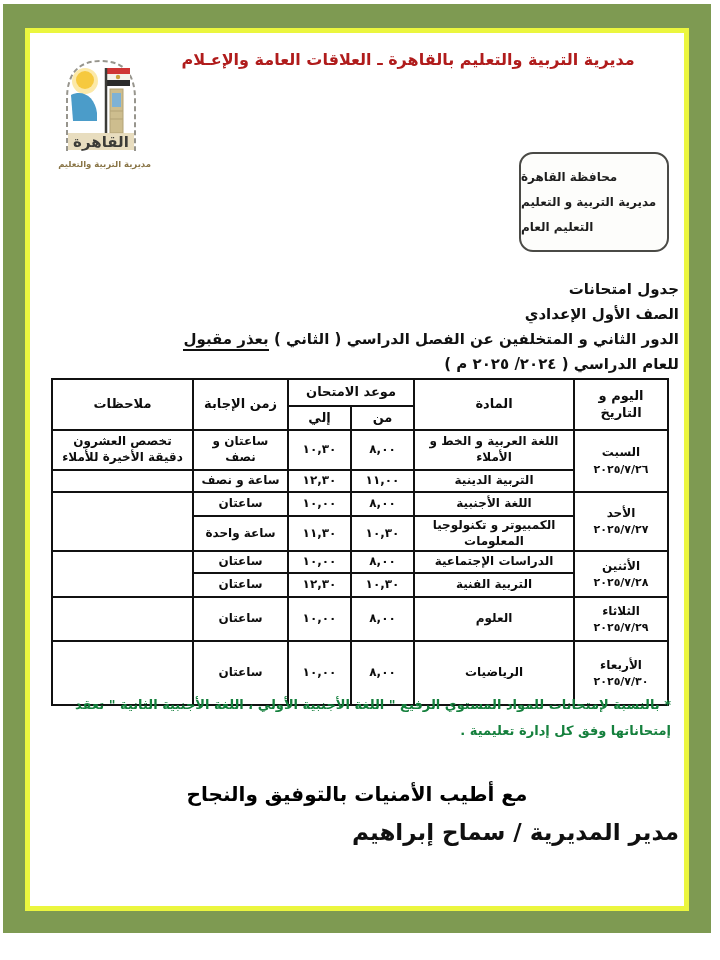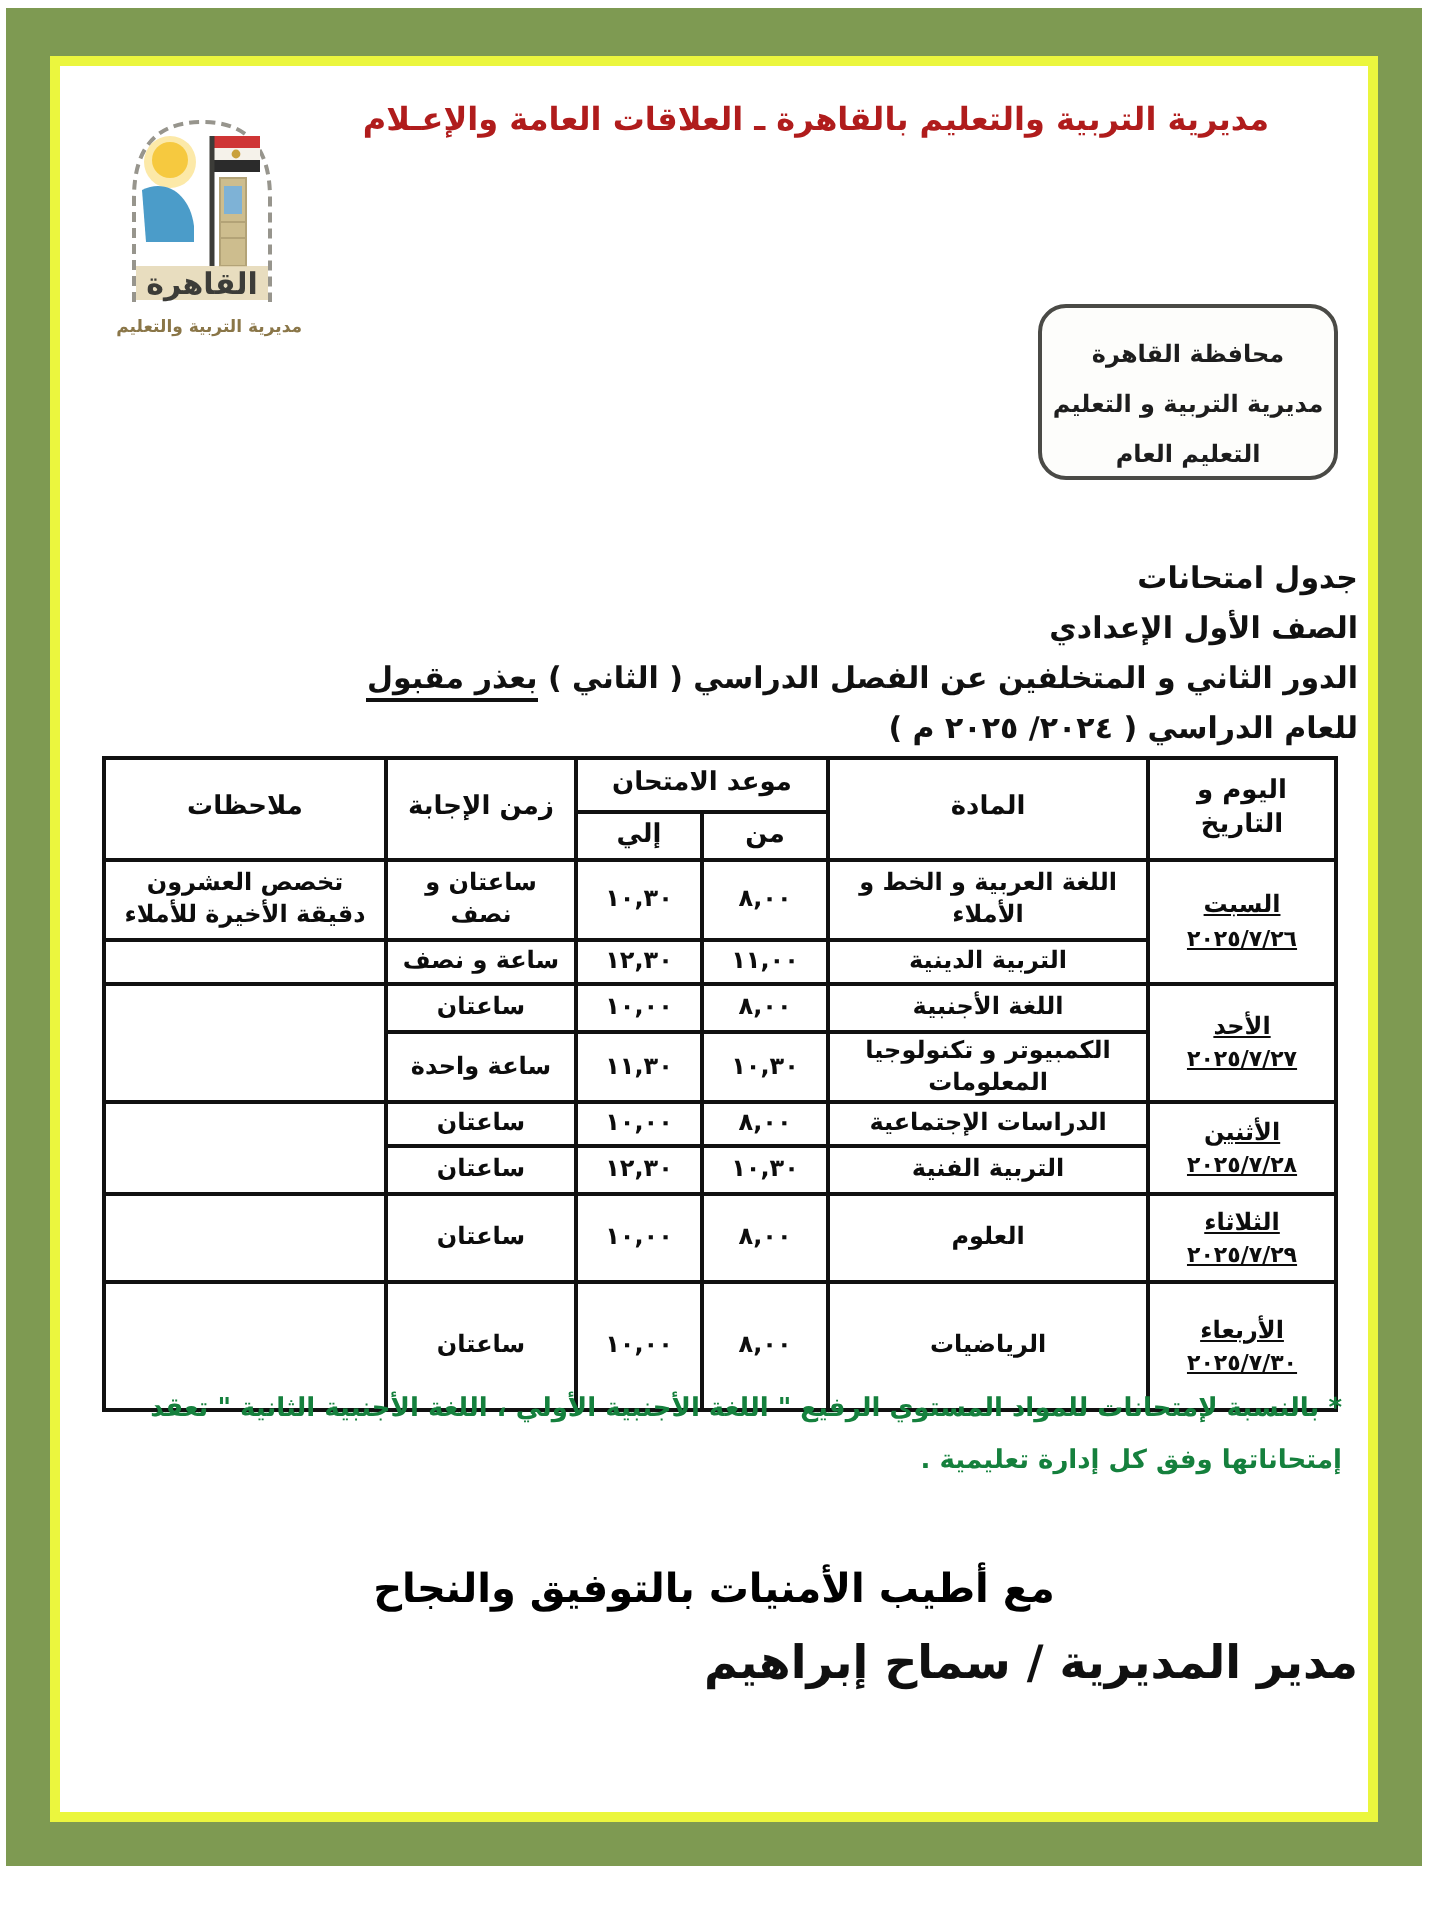--- a/index.html
+++ b/index.html
@@ -20,23 +20,23 @@
   .main-title {
     position:absolute; top:8px; left:104px; right:2px;
     text-align:center; font-size:16px; font-weight:bold; color:#b01c1c;
     white-space:nowrap; line-height:30px;
   }
   .logo { position:absolute; left:12px; top:16px; width:104px; height:116px; }
   .logo-caption { font-size:8.5px; color:#8a7648; font-weight:bold; margin-top:-2px; }
 
   
   .info-box {
-    position:absolute; left:auto; right:10px; top:115px; width:150px; height:88px;
+    position:absolute; left:auto; right:10px; top:115px; width:150px; height:100px;
     border:2px solid #4a4a46; border-radius:14px; background:#fdfdfb;
-    text-align:center; padding-top:11px;
+    text-align:left; padding-top:11px;
     font-size:12px; font-weight:bold; line-height:25px; color:#1d1d1d;
   }
 
   
   .doc-titles {
     position:absolute; top:240px; left:0; right:0;
     font-weight:bold; font-size:15px; line-height:25px; color:#111;
   }
   .doc-titles .u { border-bottom:2px solid #111; padding-bottom:1px; }
 
@@ -49,21 +49,21 @@
   table.exam td, table.exam th {
     border:2px solid #111; text-align:center; vertical-align:middle;
     font-size:12px; line-height:1.3; padding:1px 2px; overflow:hidden;
   }
   table.exam th { font-size:13px; }
   .t-num { font-size:11px; letter-spacing:1px; }
   .t-small { font-size:10px; }
   .h1r { height:27px; } .h2r { height:24px; }
   .r0 { height:40px; } .r1 { height:22px; } .r2 { height:24px;border-radius:10px; } .r3 { height:23px;padding-left:28px; }
   .r4 { height:22px; } .r5 { height:24px; } .r6 { height:44px; } .r7 { height:64px; }
-  .daycell div { line-height:1.45;text-decoration:underline; }
+  .daycell div { line-height:1.45; }
 
   
   .footnote {
     position:absolute; top:655px; right:8px; left:22px;
     font-size:13px; font-weight:bold; line-height:26px; color:#15803d;
     text-align:right;
   }
   .wishes {
     position:absolute; top:733px; left:0; right:0; text-align:center;
     font-size:20px; font-weight:bold; color:#000000;margin-top:12px;

